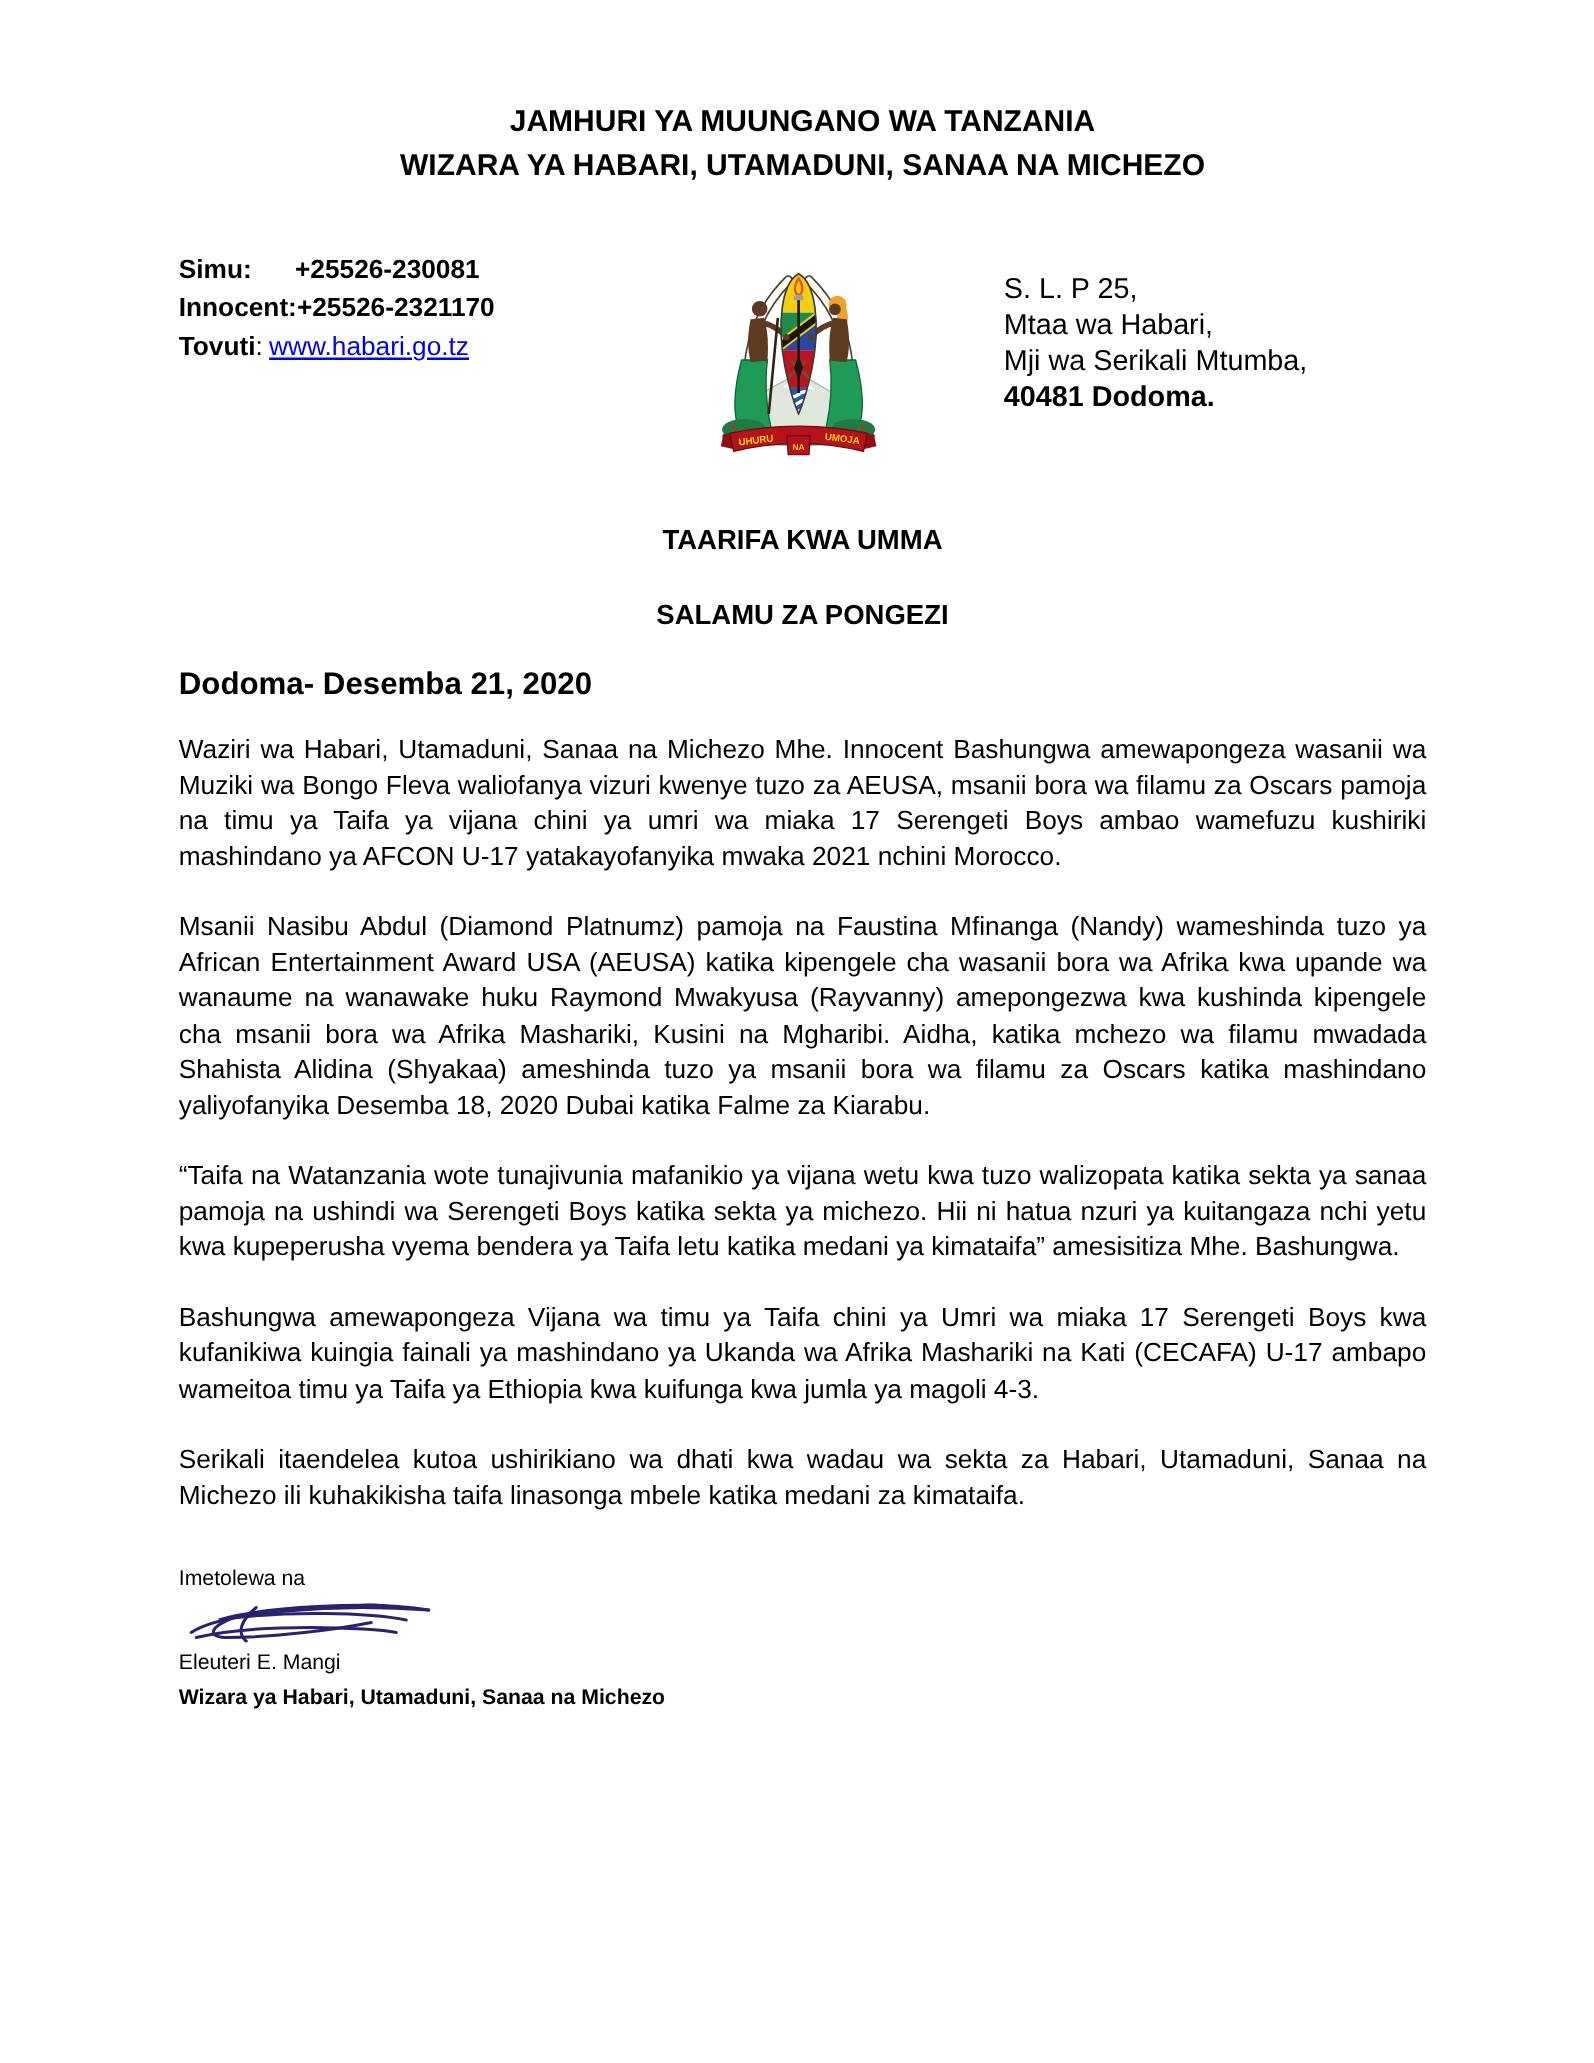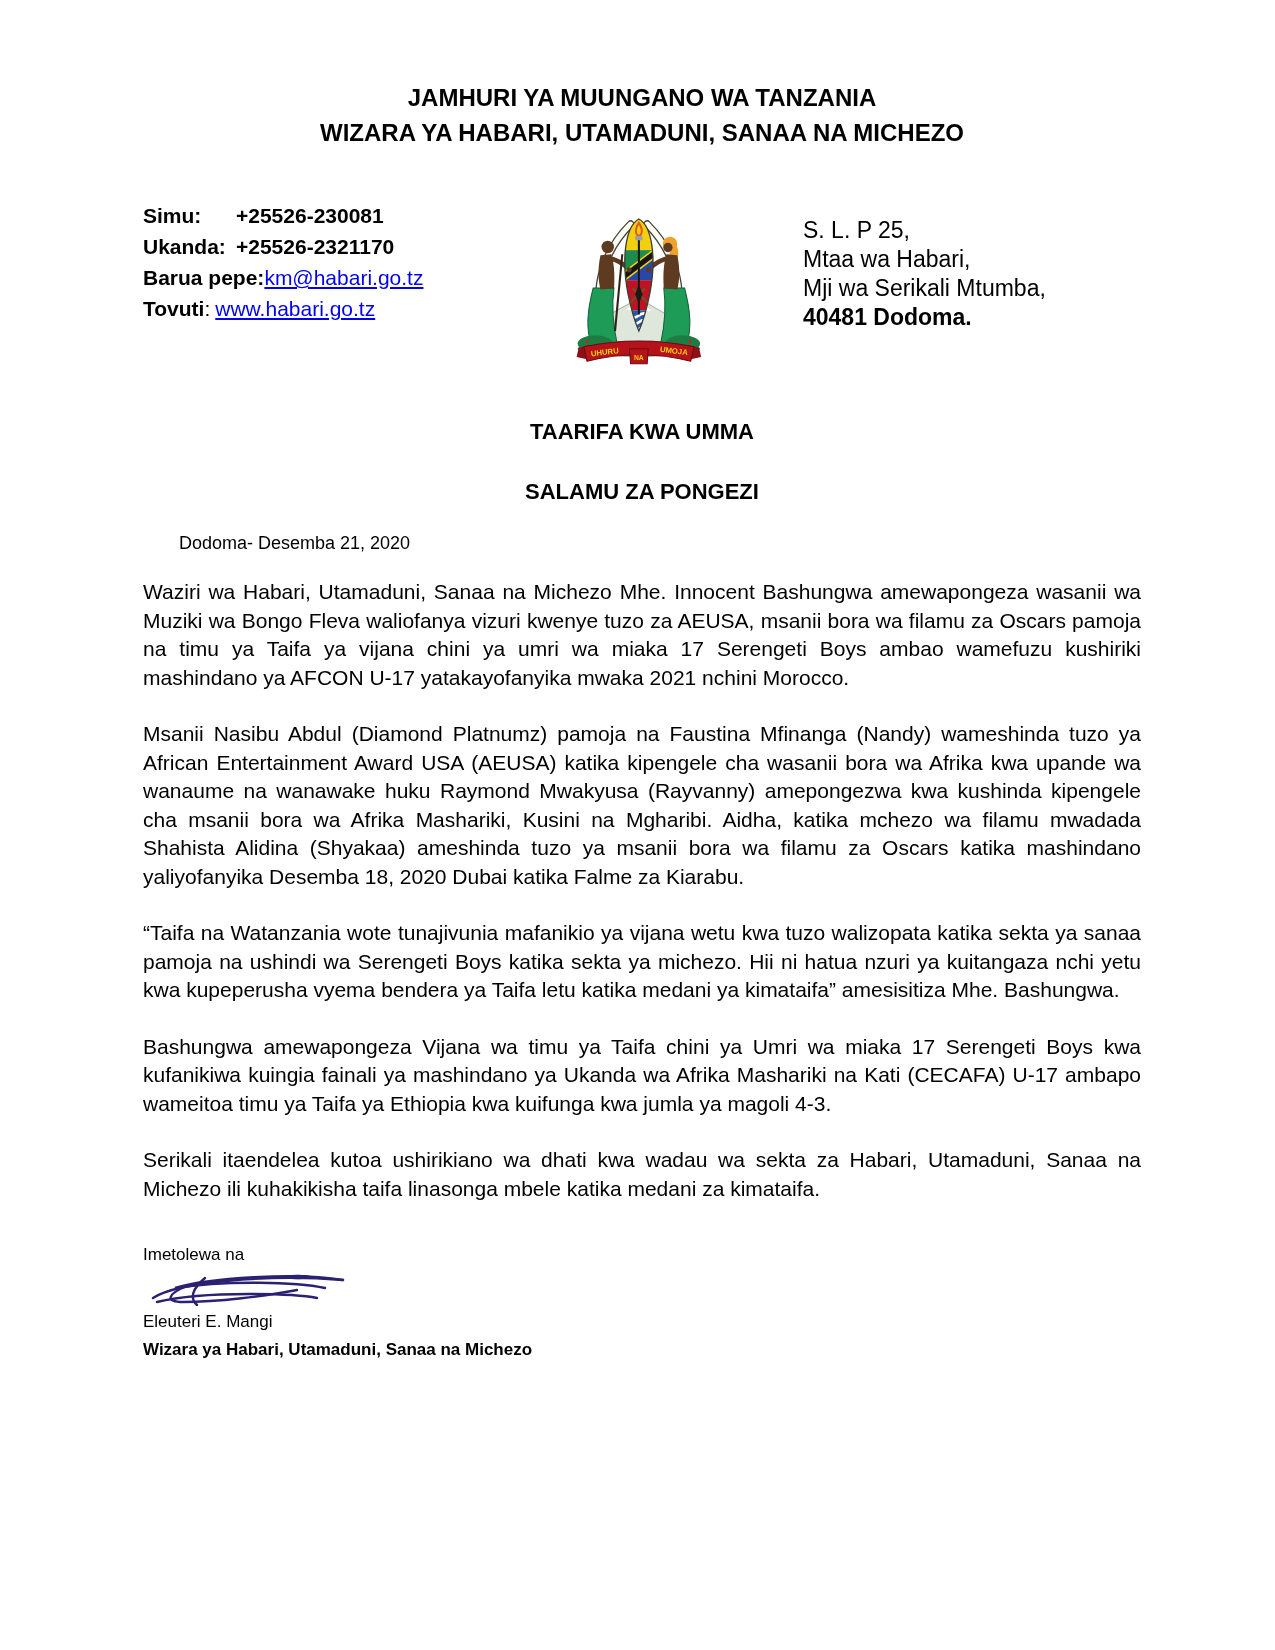--- a/index.html
+++ b/index.html
@@ -19,21 +19,21 @@
   .contact .lbl { font-weight:bold; }
   .contact .lbl.fixed { display:inline-block; min-width:93px; }
   .contact .lnk { color:#0000ee; text-decoration:underline; font-weight:normal; cursor:pointer; }
   .contact .sep { font-weight:normal; }
   .contact .gap { margin-left:5px; }
   .emblem { position:absolute; left:50%; top:0; transform:translateX(-52%); width:156px; height:192px; }
   .address { position:absolute; left:660px; top:24px; font-size:23px; line-height:29px; font-weight:normal; }
   .address .bold { font-weight:bold; }
   .doc-title { text-align:center; font-weight:bold; font-size:22px; margin-top:29px; }
   .doc-subtitle { text-align:center; font-weight:bold; font-size:22px; margin-top:34px; }
-  .dateline { font-weight:normal; font-size:18px; margin-top:28px;margin-left:36px; }
+  .dateline { font-weight:bold; font-size:25px; margin-top:28px; }
   p.body {
     font-size:21px; line-height:28.5px;
     text-align:justify;
     margin:28px 0 0 0;
   }
   p.body:first-of-type { margin-top:24px; }
   .sig { margin-top:38px; font-size:17px; }
   .sig .plain { line-height:28px; }
   .sig-img { display:block; margin:3px 0 2px 4px; }
   .sig .name { line-height:28px; }
@@ -50,24 +50,21 @@
     <div>WIZARA YA HABARI, UTAMADUNI, SANAA NA MICHEZO</div>
   </div>
 
   <div class="top-row">
 
     <div class="contact">
       <div>
         <span class="lbl fixed">Simu:</span><span>+25526-230081</span>
       </div>
       <div>
-        <span class="lbl fixed">Ukanda:</span><span>+25526-2321170</span>
-      </div>
-      <div>
-        <span class="lbl">Barua pepe:</span><span class="lnk">km@habari.go.tz</span>
+        <span class="lbl fixed">Innocent:</span><span>+25526-2321170</span>
       </div>
       <div>
         <span class="lbl">Tovuti</span><span class="sep">:</span><span class="lnk gap">www.habari.go.tz</span>
       </div>
     </div>
 
     <div class="emblem">
       <svg viewBox="0 0 300 370" width="156" height="192">
         <defs>
           <clipPath id="shieldClip">

